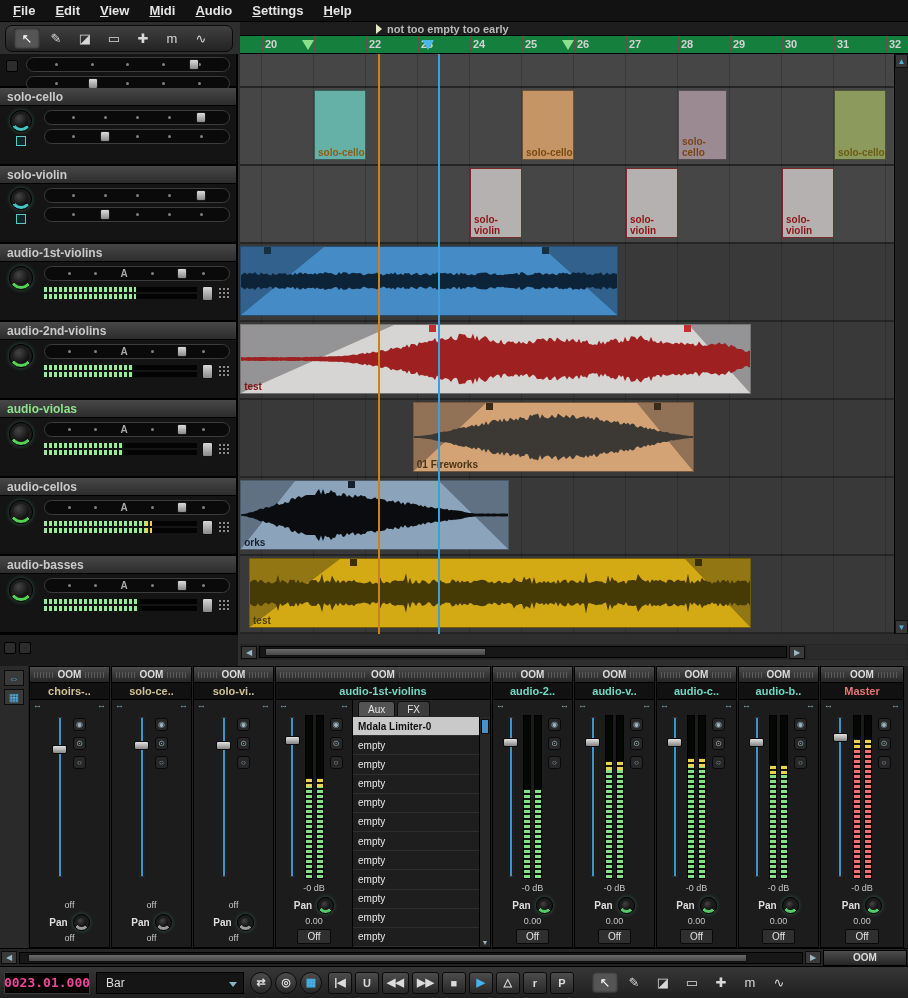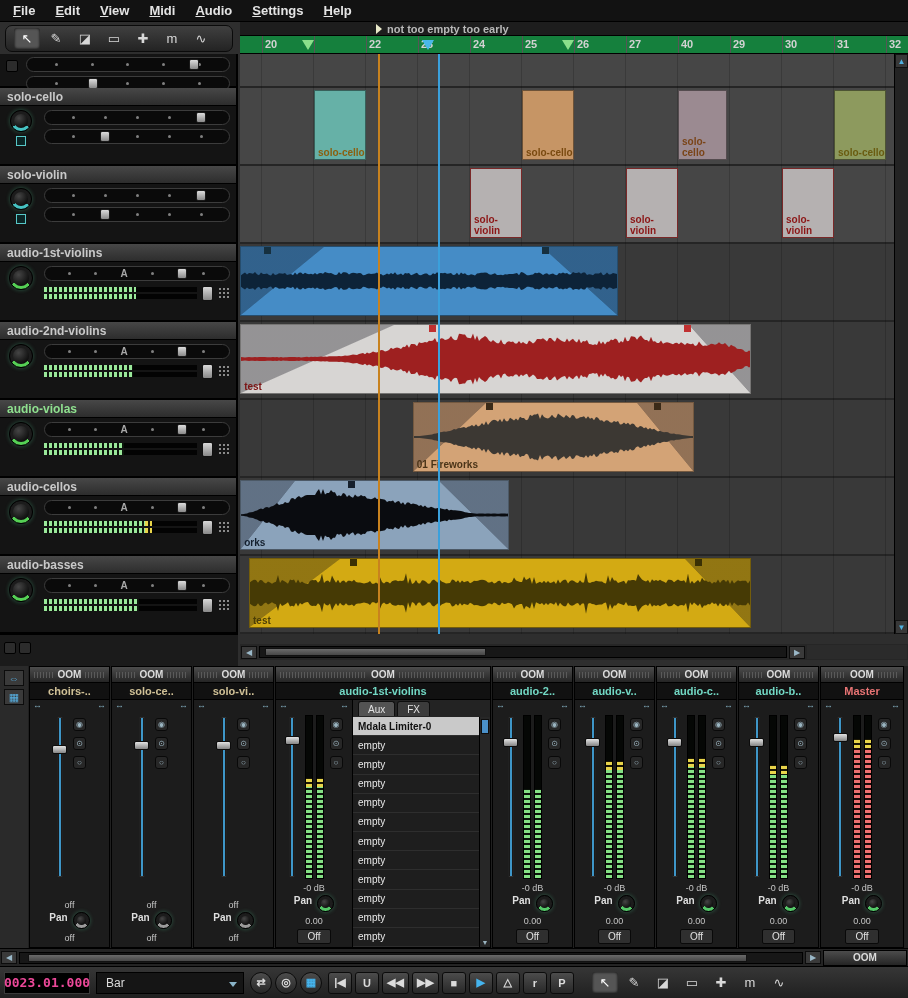--- a/index.html
+++ b/index.html
@@ -86,21 +86,21 @@
   .fhandle{position:absolute;left:0;right:0;height:9px;background:linear-gradient(#e2e2e2,#858585);border:1px solid #0c0c0c;border-radius:2px}
   .meters{display:flex;gap:3px}
   .mcol{width:8px;background:#050705;border:1px solid #000;position:relative;overflow:hidden}
   .mlit{position:absolute;left:0;right:0;bottom:0;background:repeating-linear-gradient(0deg,#84e084 0 3px,#0a140a 3px 5px)}
   .strip.master .mlit{background:repeating-linear-gradient(0deg,#ee7070 0 3px,#190808 3px 5px)}
   .mcol.clip .mlit::before{content:"";position:absolute;top:0;left:0;right:0;height:9px;background:repeating-linear-gradient(0deg,#e8d44a 0 3px,#1b1704 3px 5px)}
   .iconcol{width:15px;display:flex;flex-direction:column;gap:6px;align-items:center;padding-top:3px}
   .sicon{width:13px;height:13px;border:1px solid #090909;background:#272727;border-radius:3px;display:flex;align-items:center;justify-content:center;font-size:8px;color:#9ab4c0}
   .body-bottom{height:64px;display:flex;flex-direction:column;justify-content:flex-end;gap:1px;padding-bottom:3px}
   .db,.pan-value{font-size:9px;color:#c6c6c6;text-align:center;line-height:11px}
-  .panrow{display:flex;align-items:flex-start;justify-content:center;gap:5px;height:20px}
+  .panrow{display:flex;align-items:center;justify-content:center;gap:5px;height:20px}
   .pan-label{font-size:10px;font-weight:bold;color:#dedede}
   .off-btn{margin:1px auto 0;font-size:10px;color:#e0e0e0;background:#2f2f2f;border:1px solid #090909;border-radius:2px;padding:0 9px;line-height:13px;width:max-content}
   
   .fxpanel{width:138px;display:flex;flex-direction:column;border-left:1px solid #000;background:#191919}
   .fxtabs{height:17px;display:flex;gap:2px;padding:1px 5px;background:#232323}
   .fxtab{padding:0 9px;font-size:10px;color:#e2e2e2;background:#3b3b3b;border:1px solid #0e0e0e;border-bottom:none;border-radius:3px 3px 0 0;line-height:15px}
   .fxtab.active{background:#535353}
   .fxlist{flex:1;display:flex;min-height:0}
   .fxrows{flex:1;display:flex;flex-direction:column}
   .fxrow{flex:1;display:flex;align-items:center;padding-left:5px;font-size:10px;color:#e8e8e8;background:#1e1e1e;border-bottom:1px solid #2e2e2e}
@@ -174,21 +174,21 @@
     <div class="ruler-bar" style="left: 181px;">23</div>
     <div class="ruler-tick" style="left: 230px;"></div>
     <div class="ruler-bar" style="left: 233px;">24</div>
     <div class="ruler-tick" style="left: 282px;"></div>
     <div class="ruler-bar" style="left: 285px;">25</div>
     <div class="ruler-tick" style="left: 334px;"></div>
     <div class="ruler-bar" style="left: 337px;">26</div>
     <div class="ruler-tick" style="left: 386px;"></div>
     <div class="ruler-bar" style="left: 389px;">27</div>
     <div class="ruler-tick" style="left: 438px;"></div>
-    <div class="ruler-bar" style="left: 441px;">40</div>
+    <div class="ruler-bar" style="left: 441px;">28</div>
     <div class="ruler-tick" style="left: 490px;"></div>
     <div class="ruler-bar" style="left: 493px;">29</div>
     <div class="ruler-tick" style="left: 542px;"></div>
     <div class="ruler-bar" style="left: 545px;">30</div>
     <div class="ruler-tick" style="left: 594px;"></div>
     <div class="ruler-bar" style="left: 597px;">31</div>
     <div class="ruler-tick" style="left: 646px;"></div>
     <div class="ruler-bar" style="left: 649px;">32</div>
     <div class="ruler-marker" style="left: 61.76px; border-top-color: rgb(139, 224, 139);"></div>
     <div class="ruler-marker" style="left: 182.4px; border-top-color: rgb(73, 184, 232);"></div>

